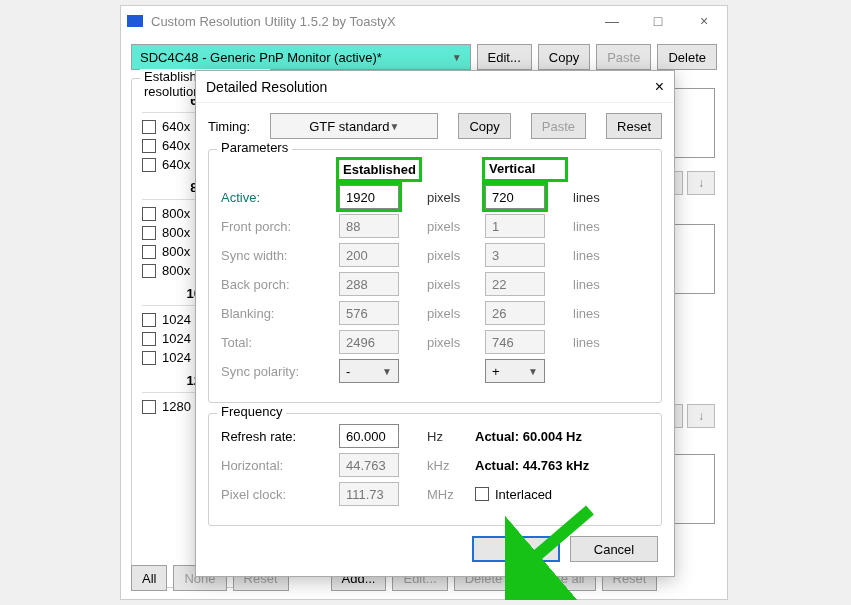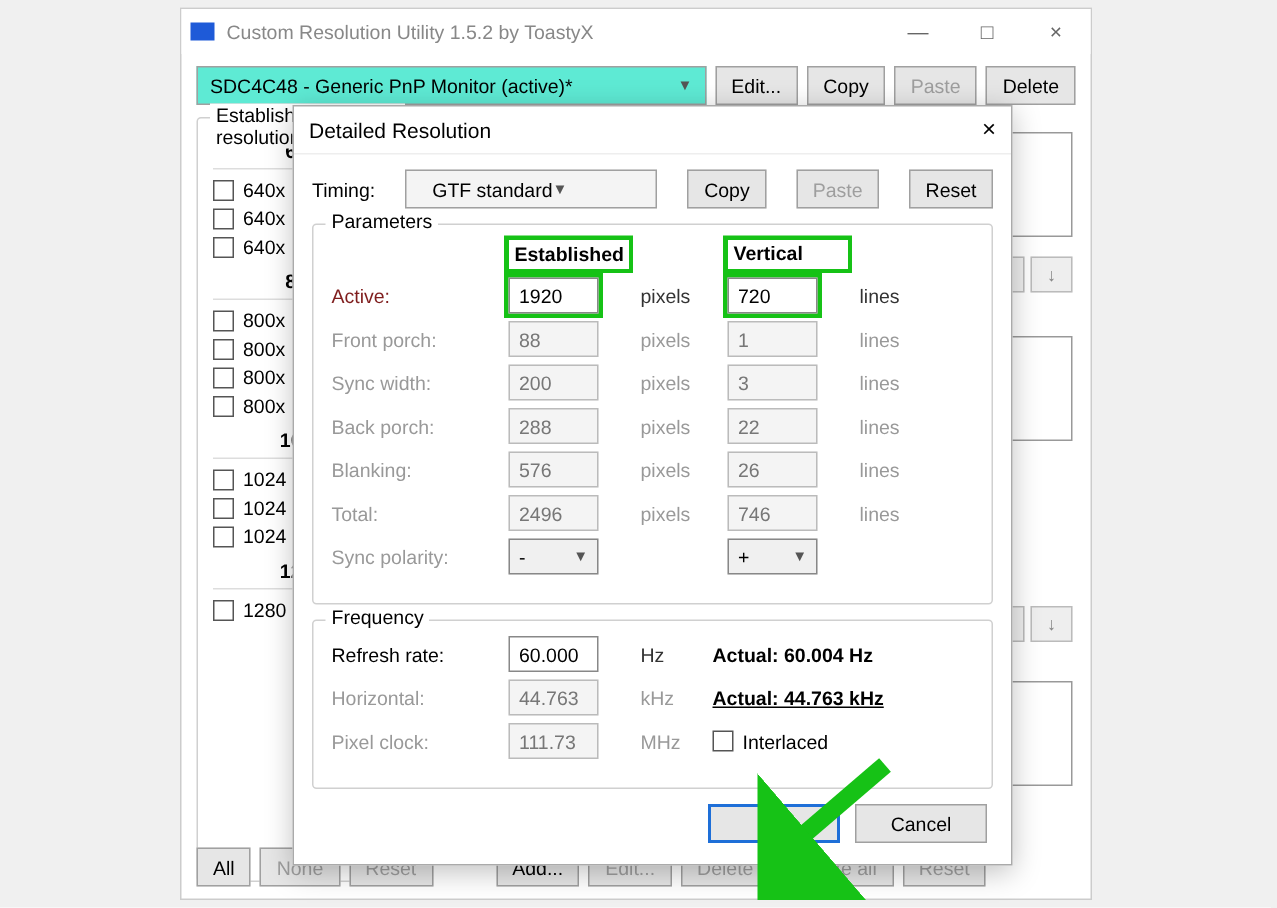--- a/index.html
+++ b/index.html
@@ -126,42 +126,42 @@
     height: 32px; display: flex; align-items: center;
     padding: 0 10px; font-size: 14px;
     justify-content: space-between;
     border-bottom: 1px solid #eee;
   }
   .dlg-close { font-size: 16px; }
   .dlg-body { padding: 10px 12px 14px; }
   .timing-row { display: flex; align-items: center; gap: 20px; margin-bottom: 10px; }
   .timing-select {
     flex: 1; height: 26px; border: 1px solid #a0a0a0; background: #f4f4f4;
-    display: flex; align-items: center; justify-content: flex-start; padding: 0 17px;
+    display: flex; align-items: center; justify-content: center; padding: 0 17px;
   }
   .param-group, .freq-group {
     border: 1px solid #d0d0d0; border-radius: 3px;
     padding: 10px 12px 14px; margin-bottom: 10px;
     position: relative;
   }
   .param-headers {
     display: grid;
     grid-template-columns: 110px 80px 50px 80px 50px;
     gap: 8px;
     margin-bottom: 6px;
   }
   .param-headers .hcell { font-weight: 600; text-align: left; }
   .param-row {
     display: grid;
     grid-template-columns: 110px 80px 50px 80px 50px;
     gap: 8px;
     align-items: center;
     margin-bottom: 5px;
   }
-  .param-row .lbl { color: #7f1d1d; }
+  .param-row .lbl { color: #0f766e; }
   .param-row.disabled .lbl,
   .param-row.disabled .unit { color: #999; }
   .inp {
     width: 60px; height: 24px; border: 1px solid #888; background: #fff;
     padding: 0 6px; display: flex; align-items: center;
   }
   .inp.ro { background: #f4f4f4; border-color: #bbb; color: #777; }
   .inp.sel {
     background: #f0f0f0; display: flex; align-items: center; justify-content: space-between;
   }
@@ -387,21 +387,21 @@
       <div class="freq-row">
         <div class="lbl">Refresh rate:</div>
         <div class="inp">60.000</div>
         <div class="unit">Hz</div>
         <div class="actual">Actual: 60.004 Hz</div>
       </div>
       <div class="freq-row disabled">
         <div class="lbl">Horizontal:</div>
         <div class="inp ro">44.763</div>
         <div class="unit">kHz</div>
-        <div class="actual" style="color:#000;text-decoration:underline;">Actual: 44.763 kHz</div>
+        <div class="actual" style="color:#000;">Actual: 44.763 kHz</div>
       </div>
       <div class="freq-row disabled">
         <div class="lbl">Pixel clock:</div>
         <div class="inp ro">111.73</div>
         <div class="unit">MHz</div>
         <div class="interlaced">
           <span class="cb"></span>
           <span>Interlaced</span>
         </div>
       </div>

